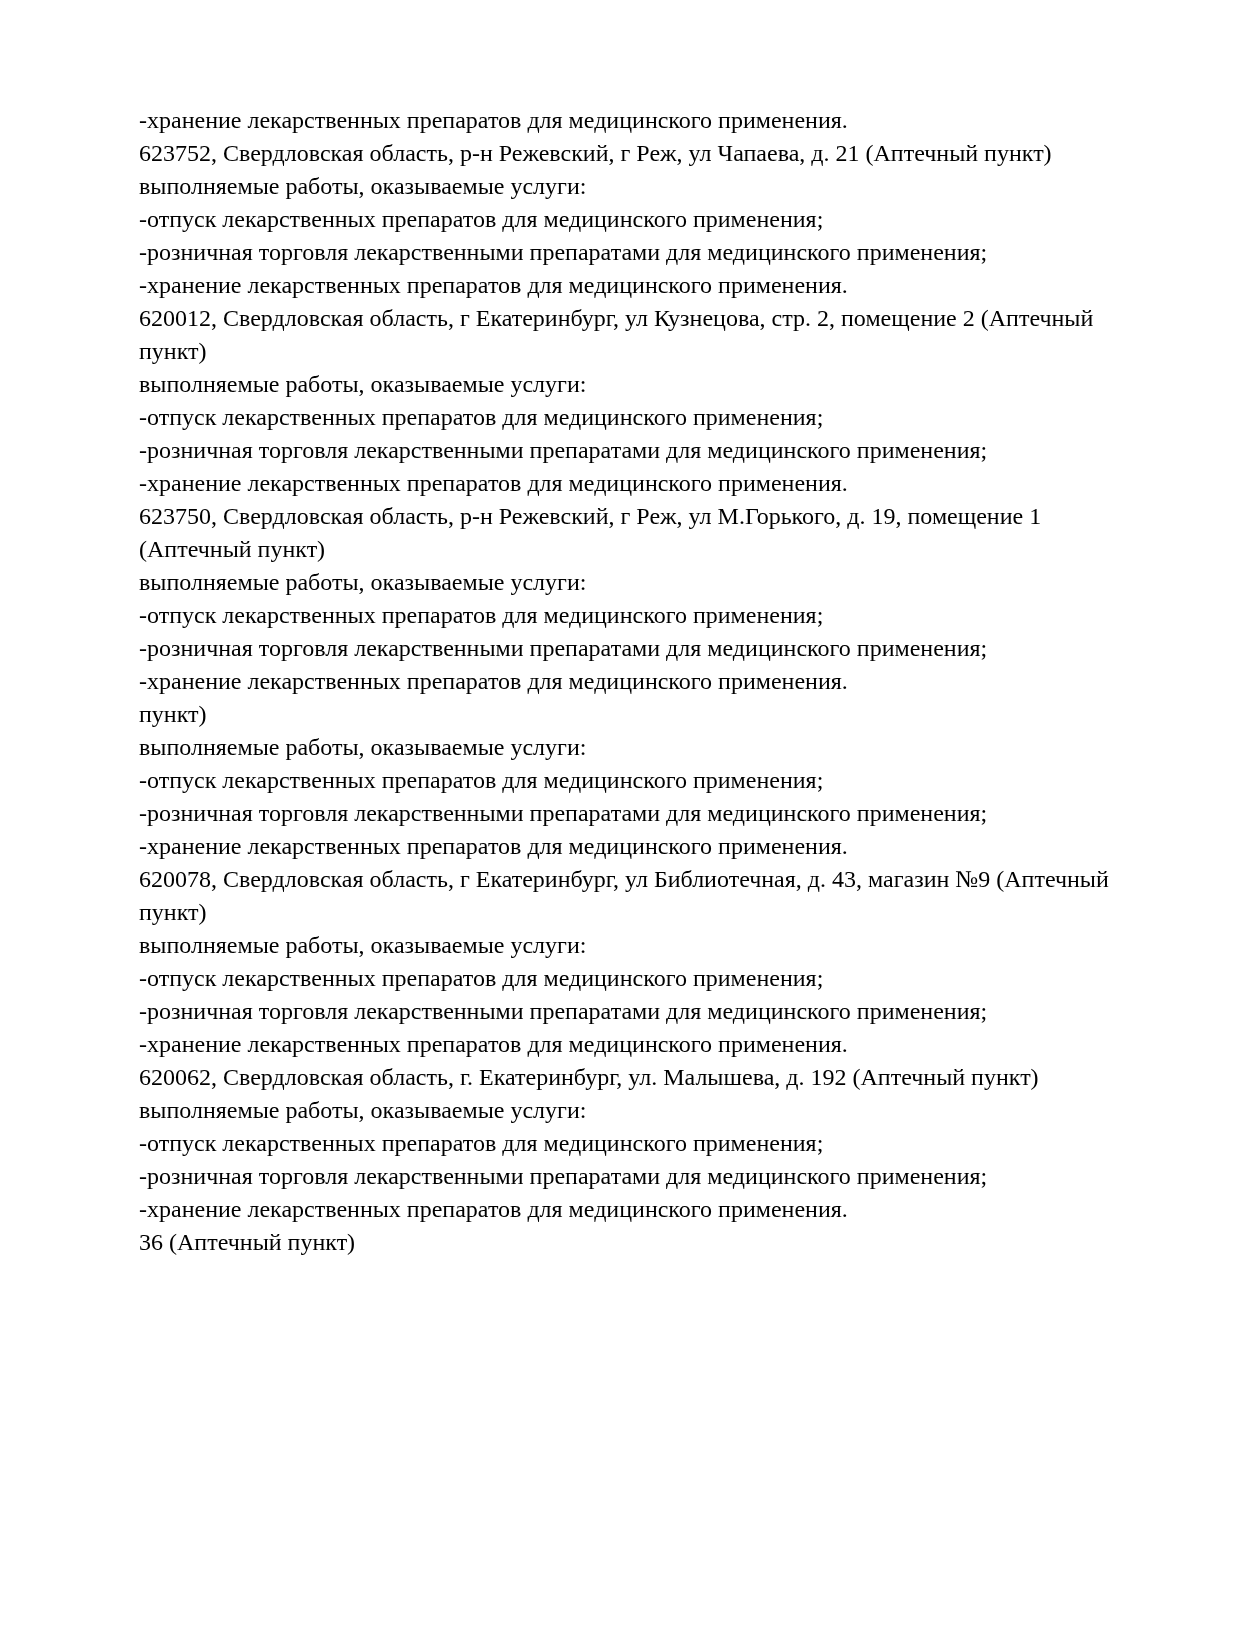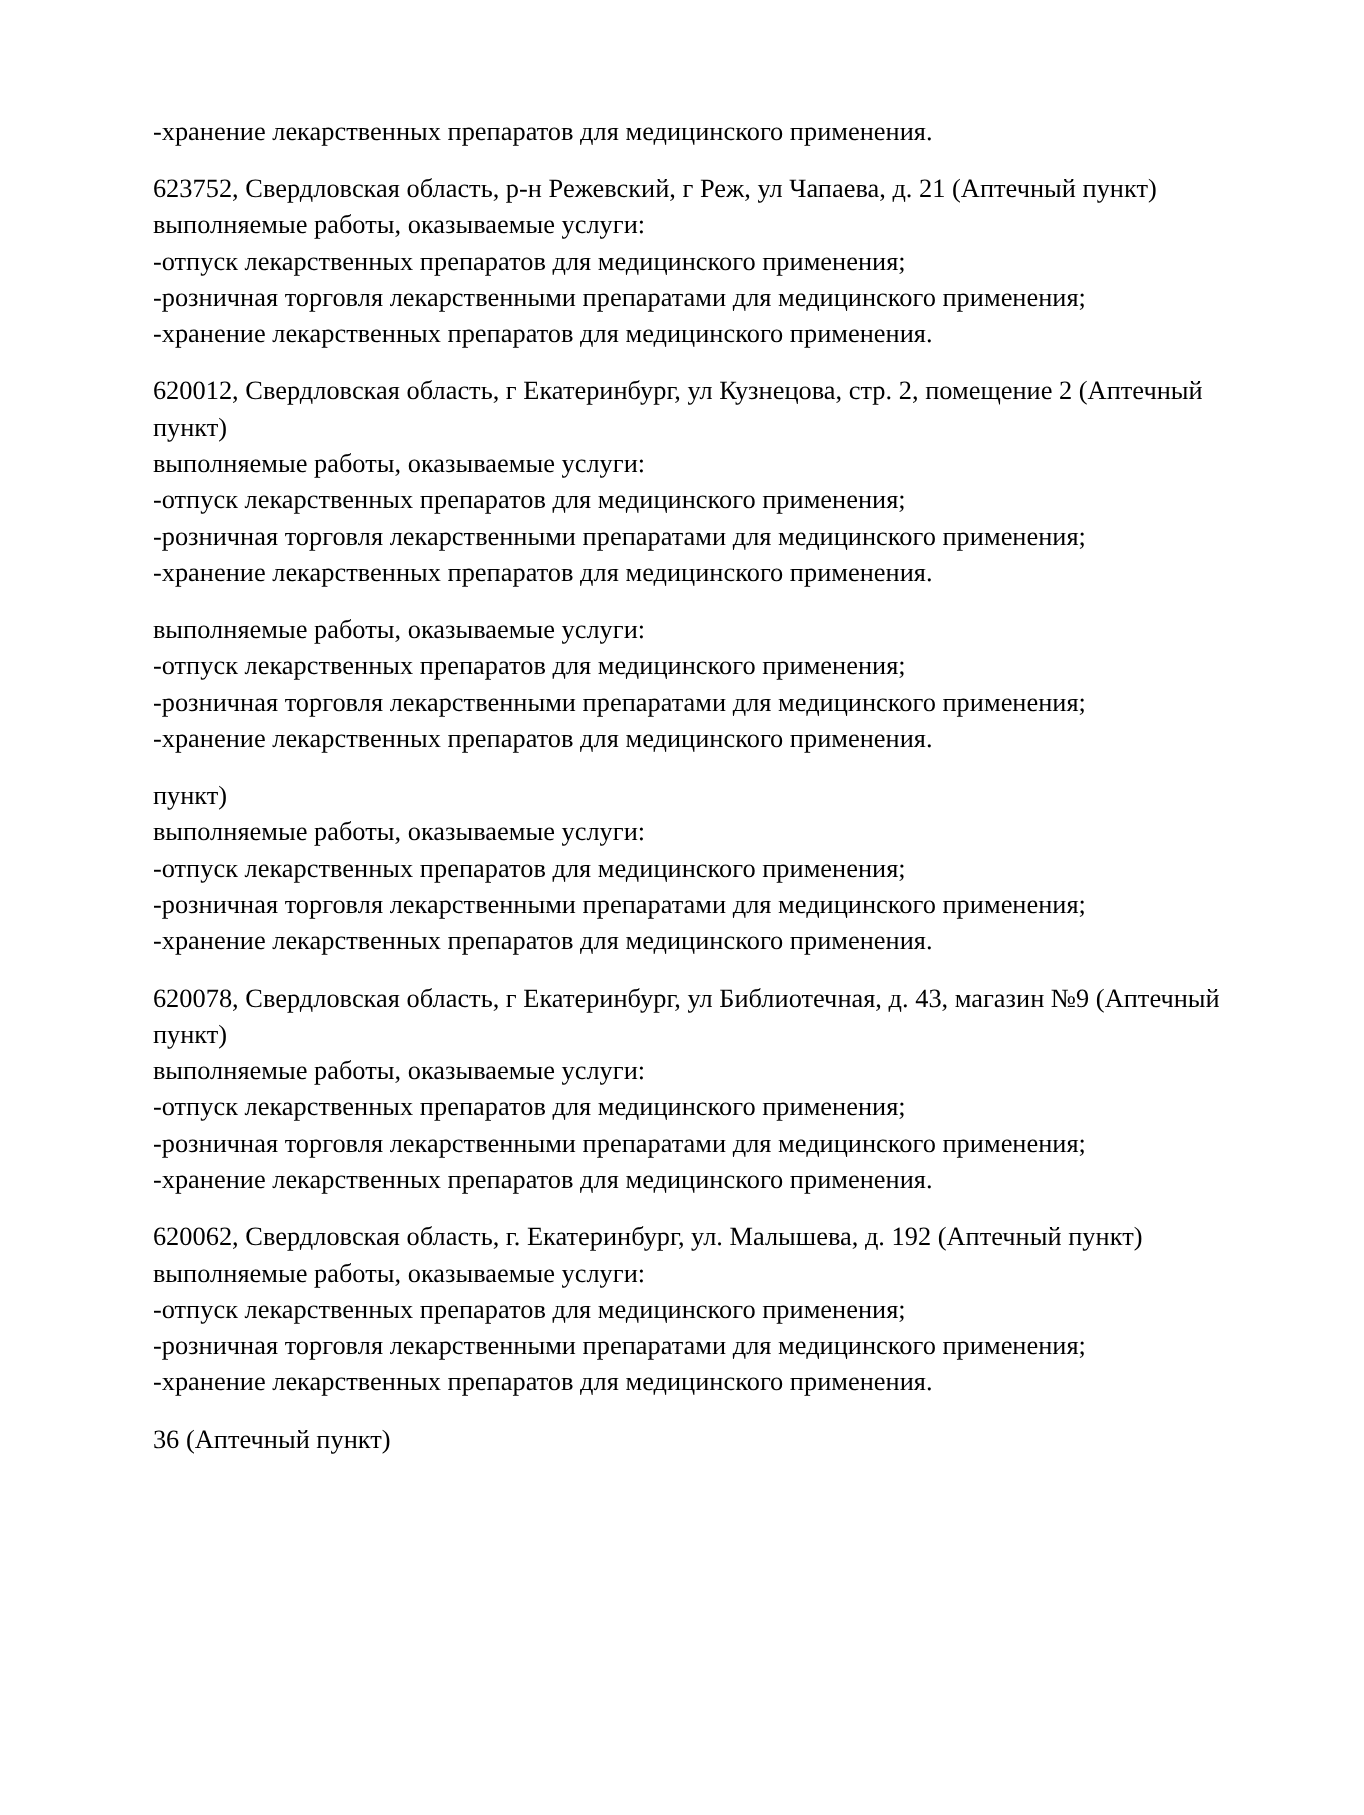--- a/index.html
+++ b/index.html
@@ -18,21 +18,21 @@
     position: absolute;
     left: 139px;
     top: 104px;
     width: 1060px;
     font-family: "Liberation Serif", serif;
     font-size: 24px;
     line-height: 33px;
     color: #000000;
   }
   .para { margin: 0; }
-  .para + .para { margin-top: 19px; }
+  .para + .para { }
   .line { white-space: nowrap; }
 </style>
 </head>
 <body>
 
 <div class="page">
   <div class="content">
 
     <div class="para">
       <div class="line">-хранение лекарственных препаратов для медицинского применения.</div>
@@ -49,20 +49,22 @@
     <div class="para">
       <div class="line">620012, Свердловская область, г Екатеринбург, ул Кузнецова, стр. 2, помещение 2 (Аптечный</div>
       <div class="line">пункт)</div>
       <div class="line">выполняемые работы, оказываемые услуги:</div>
       <div class="line">-отпуск лекарственных препаратов для медицинского применения;</div>
       <div class="line">-розничная торговля лекарственными препаратами для медицинского применения;</div>
       <div class="line">-хранение лекарственных препаратов для медицинского применения.</div>
     </div>
 
     <div class="para">
+      <div class="line">623750, Свердловская область, р-н Режевский, г Реж, ул М.Горького, д. 19, помещение 1</div>
+      <div class="line">(Аптечный пункт)</div>
       <div class="line">выполняемые работы, оказываемые услуги:</div>
       <div class="line">-отпуск лекарственных препаратов для медицинского применения;</div>
       <div class="line">-розничная торговля лекарственными препаратами для медицинского применения;</div>
       <div class="line">-хранение лекарственных препаратов для медицинского применения.</div>
     </div>
 
     <div class="para">
       <div class="line">пункт)</div>
       <div class="line">выполняемые работы, оказываемые услуги:</div>
       <div class="line">-отпуск лекарственных препаратов для медицинского применения;</div>

